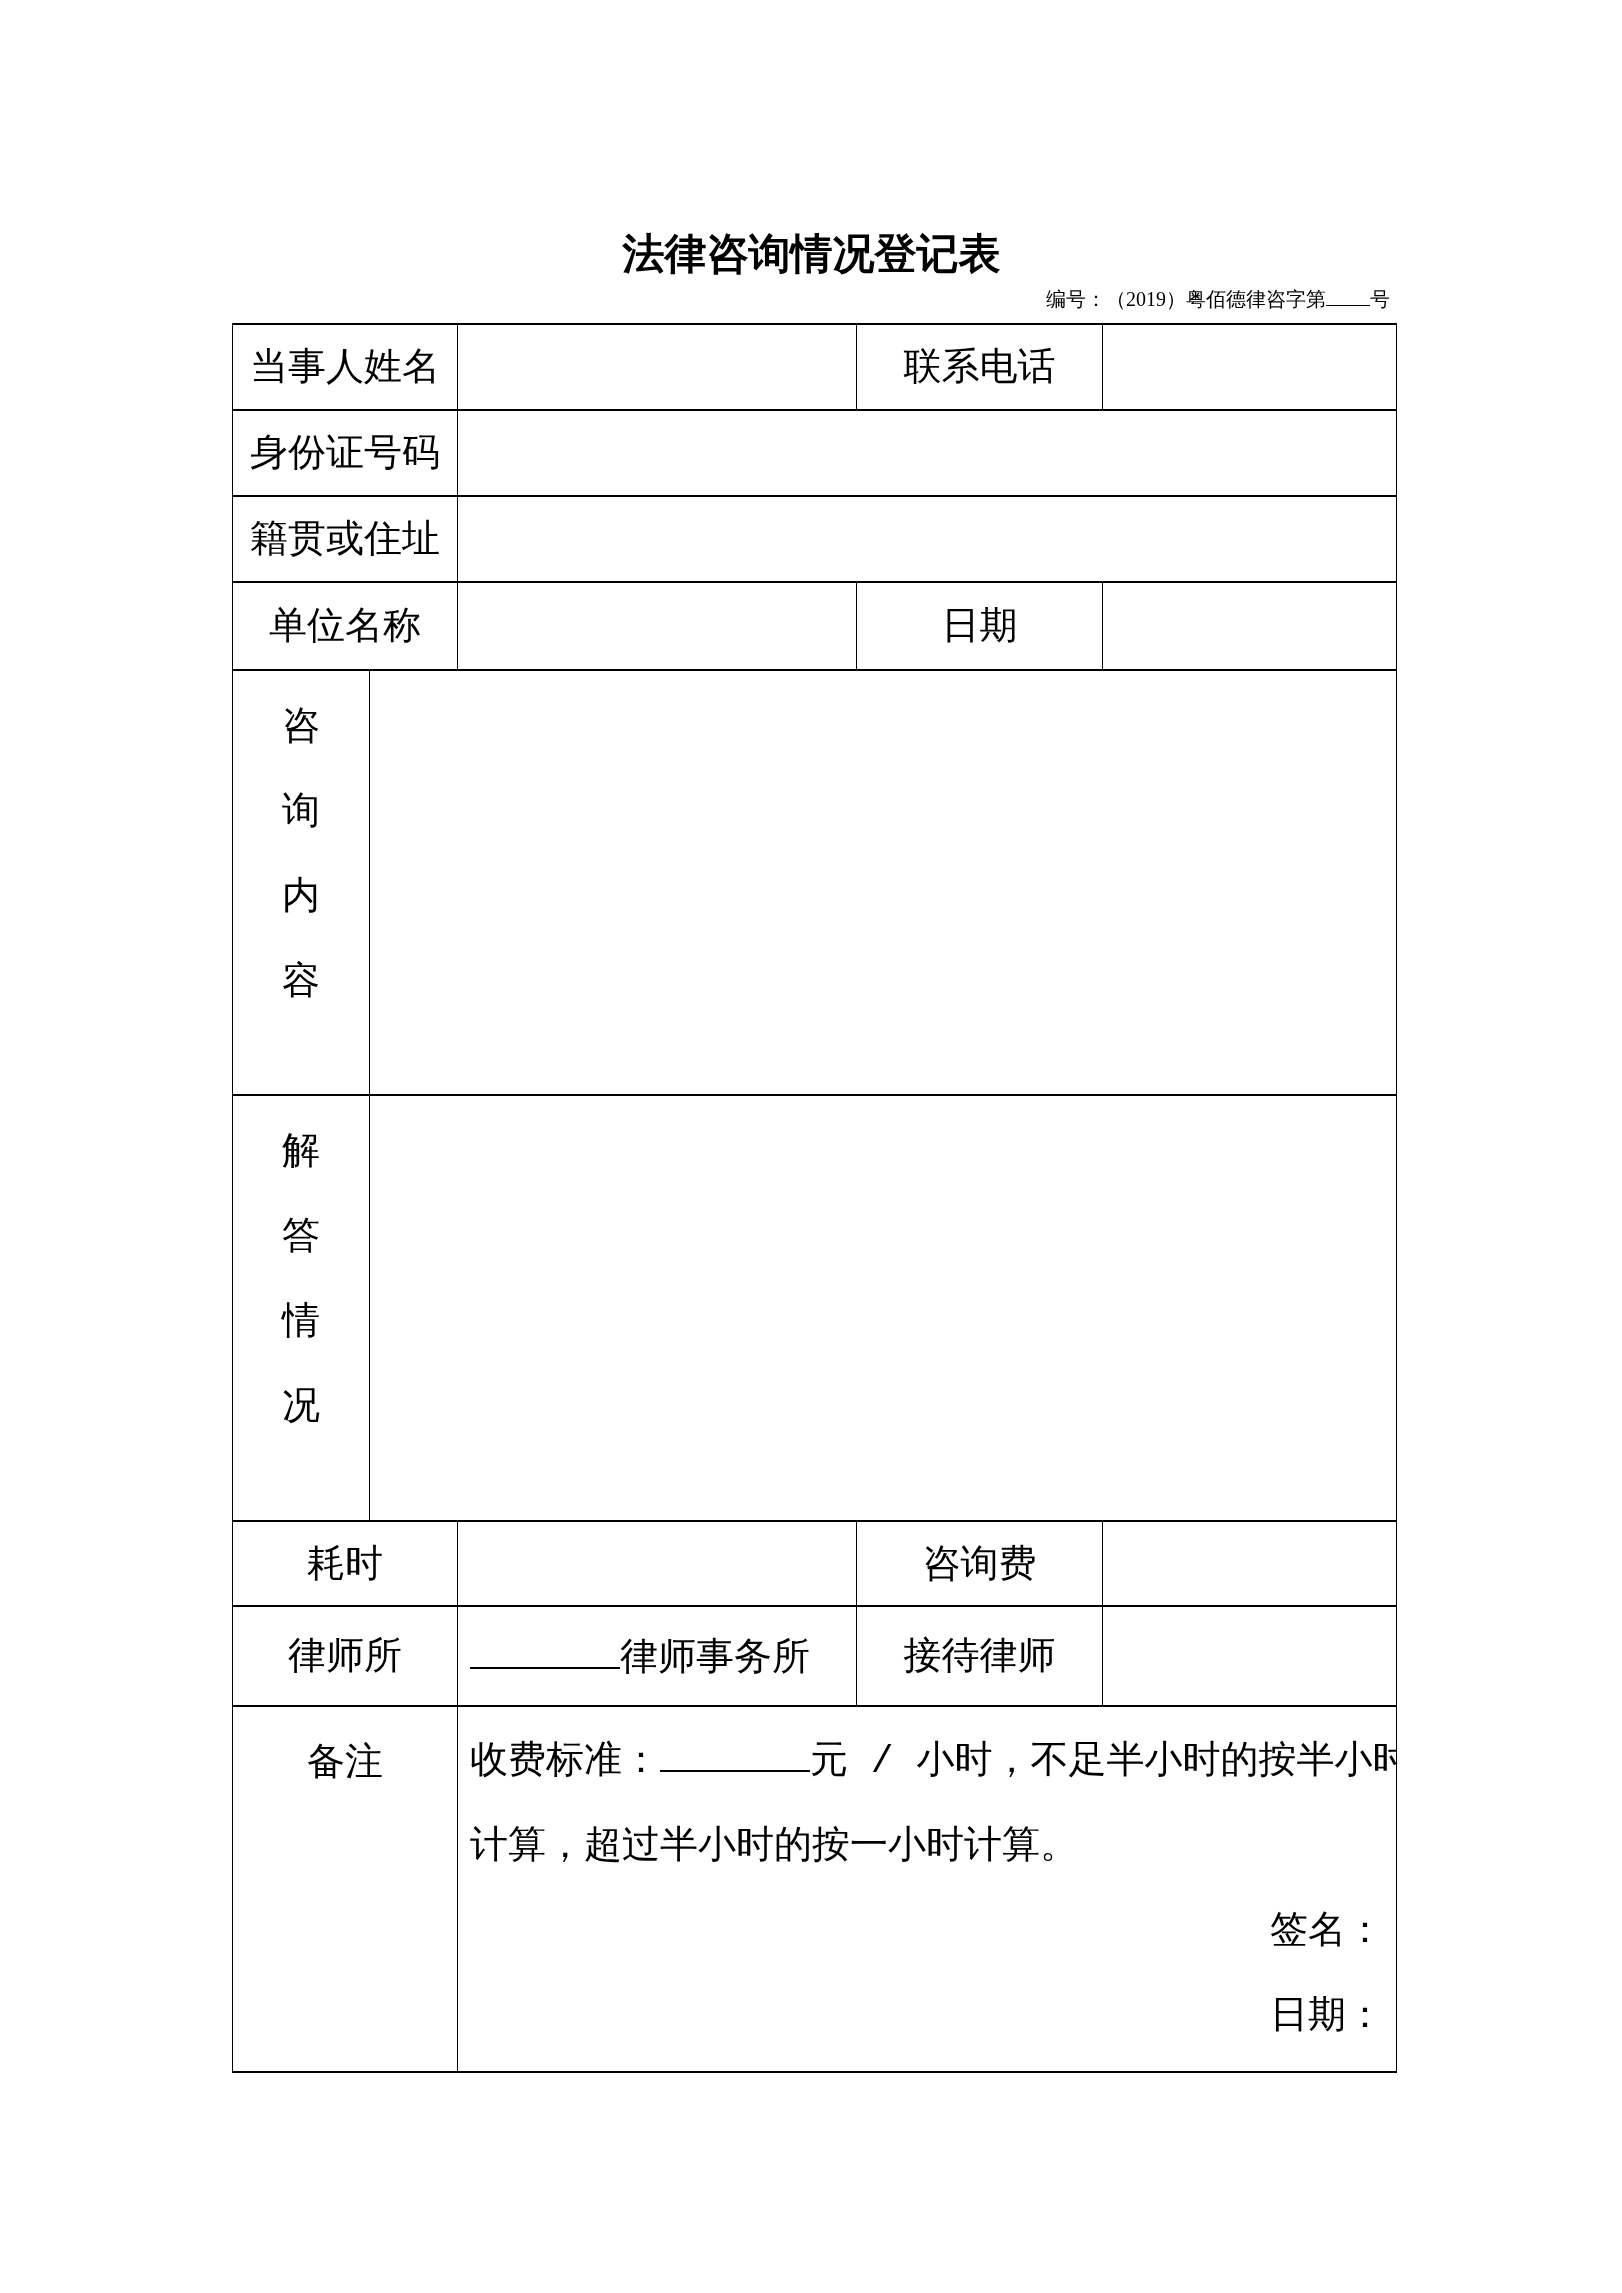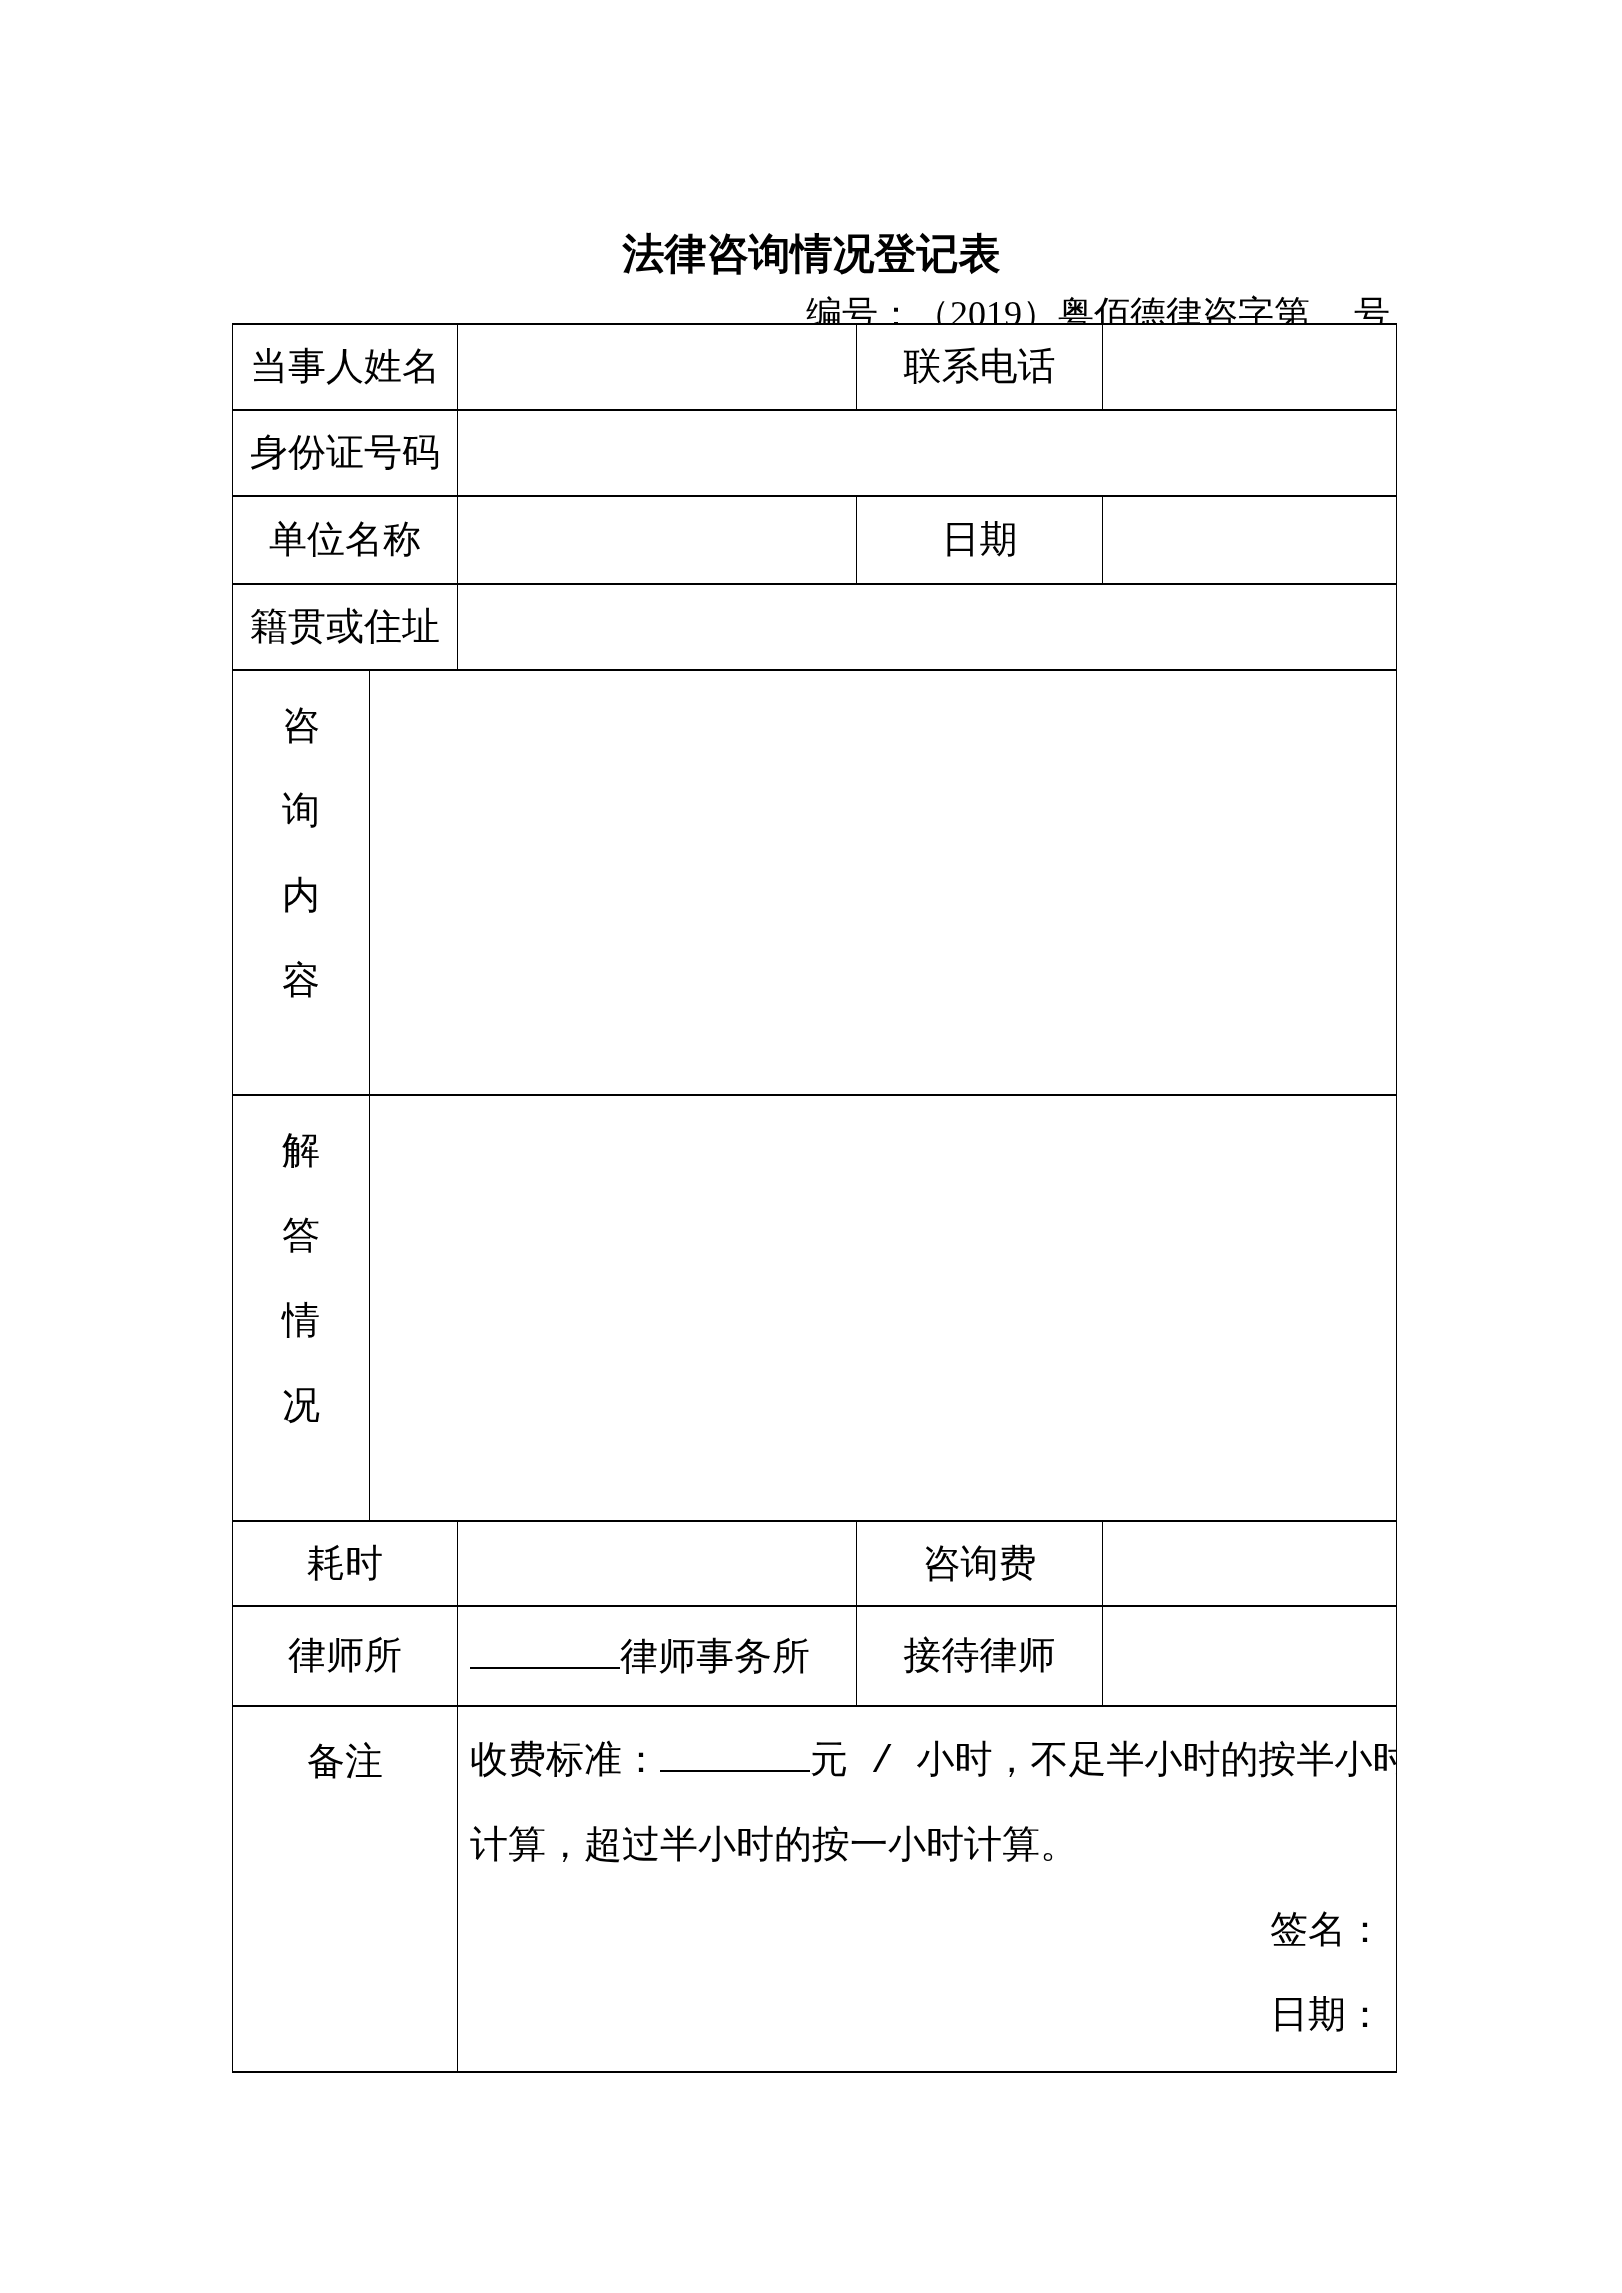--- a/index.html
+++ b/index.html
@@ -26,24 +26,23 @@
     line-height: 45px;
     font-weight: 700;
     letter-spacing: 0px;
   }
   .serial {
     position: absolute;
     top: 281px;
     left: 232px;
     width: 1158px;
     text-align: right;
-    font-size: 36px;
+    font-size: 20px;
     line-height: 36px;
     white-space: nowrap;
-    margin-top: 12px;
   }
   .blank {
     display: inline-block;
     border-bottom: 2.7px solid #000;
     height: 0.9em;
     vertical-align: baseline;
   }
   .serial-blank { width: 44px; border-bottom-width: 1.8px; }
   .fee-blank    { width: 150px; }
   .firm-blank   { width: 150px; }
@@ -134,30 +133,30 @@
       <td class="value"></td>
       <td class="label">联系电话</td>
       <td class="value"></td>
     </tr>
 
     <tr style="height:86px">
       <td colspan="2" class="label">身份证号码</td>
       <td colspan="3" class="value"></td>
     </tr>
 
-    <tr style="height:88px">
-      <td colspan="2" class="label">单位名称</td>
-      <td class="value"></td>
-      <td class="label">日期</td>
-      <td class="value"></td>
-    </tr>
-
     <tr style="height:86px">
       <td colspan="2" class="label">籍贯或住址</td>
       <td colspan="3" class="value"></td>
+    </tr>
+
+    <tr style="height:88px">
+      <td colspan="2" class="label">单位名称</td>
+      <td class="value"></td>
+      <td class="label">日期</td>
+      <td class="value"></td>
     </tr>
 
     <tr style="height:425px">
       <td class="vlabel">
         <div class="vchar">咨</div>
         <div class="vchar">询</div>
         <div class="vchar">内</div>
         <div class="vchar">容</div>
       </td>
       <td colspan="4" class="value"></td>

